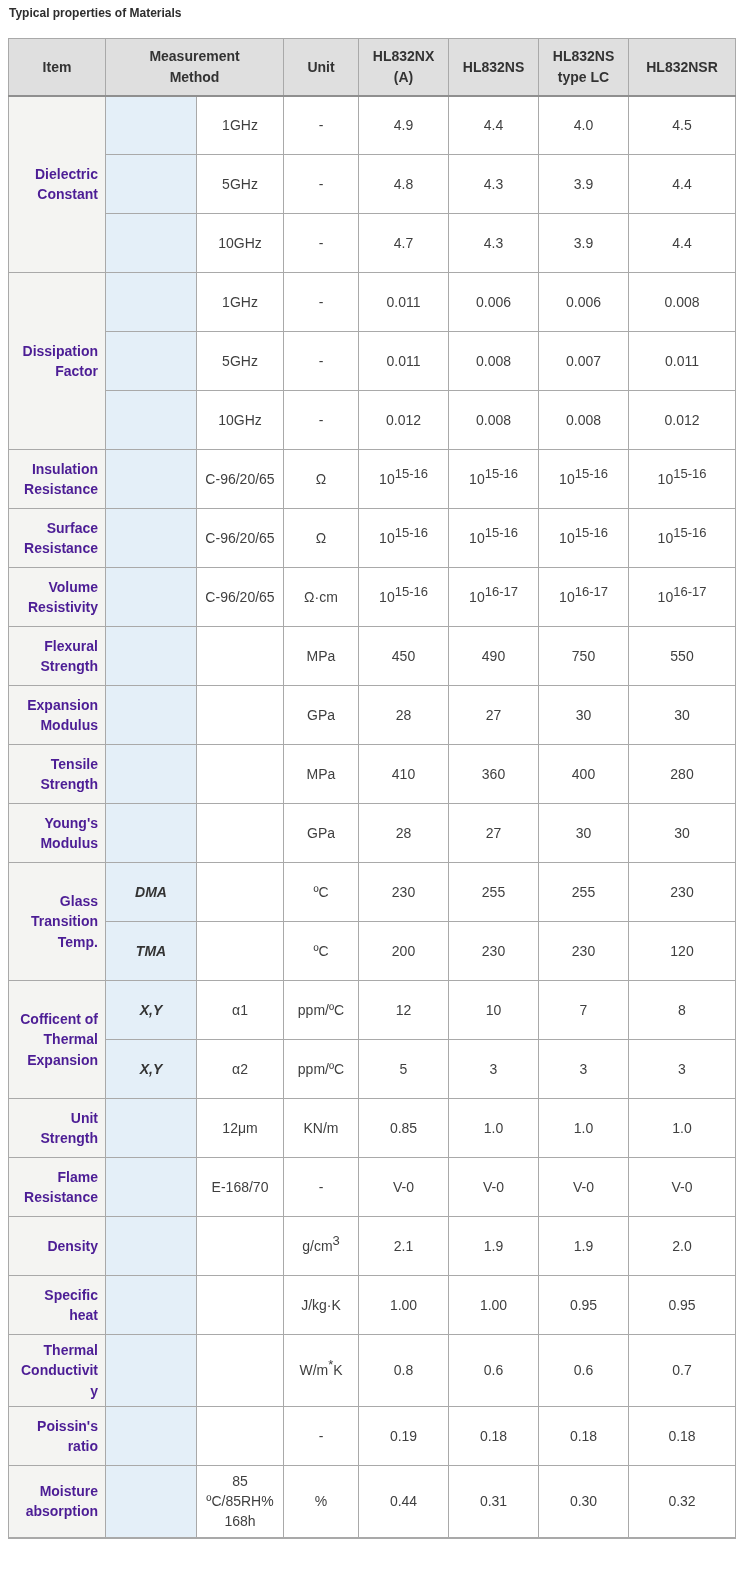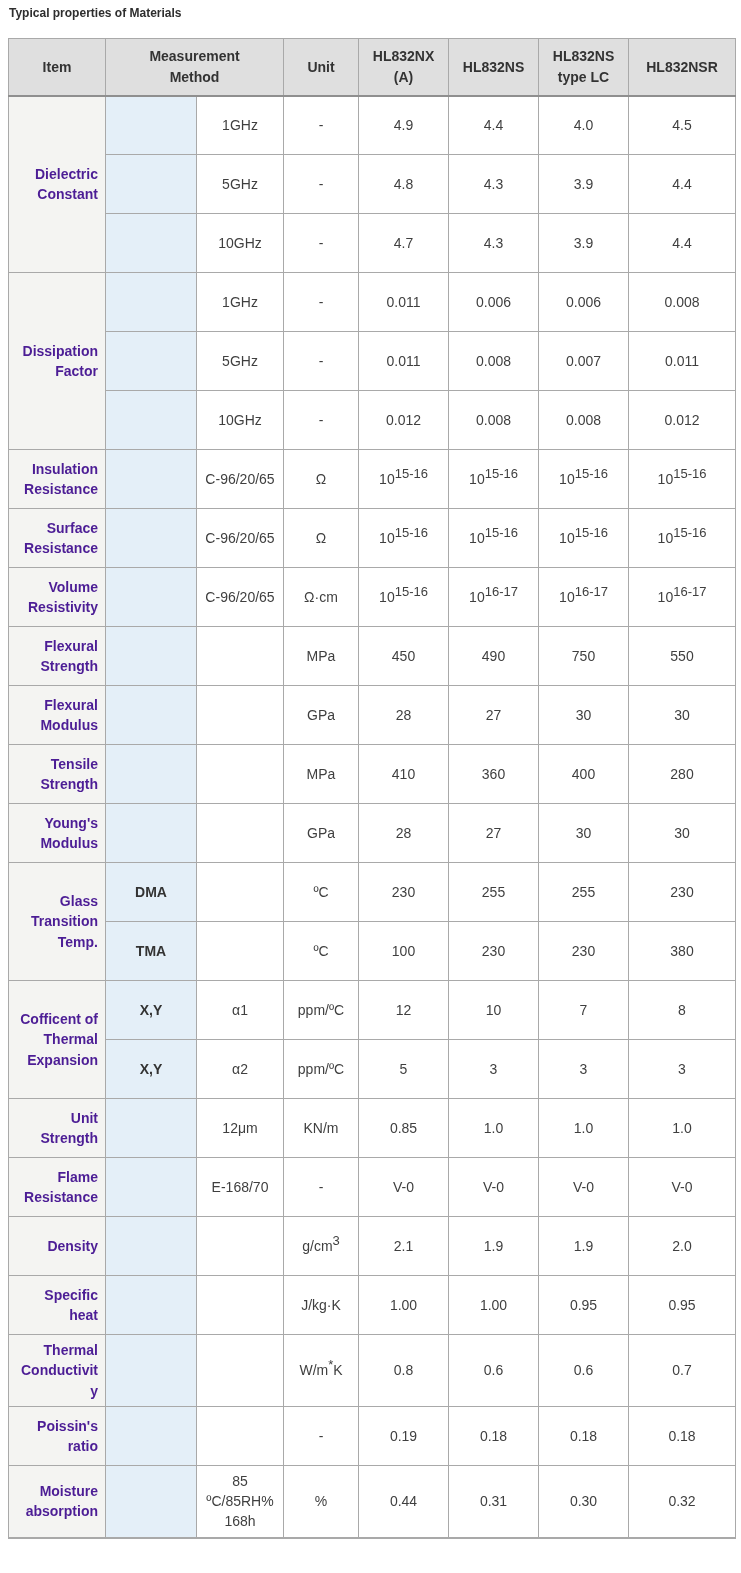--- a/index.html
+++ b/index.html
@@ -62,20 +62,21 @@
   table.props td.item {
     background: var(--item-bg);
     text-align: right;
     font-weight: 700;
     color: #4c1d95;
   }
   table.props td.ma {
     background: var(--accent-blue);
     font-weight: 700;
     color: #333333;
+    font-style: italic;
   }
   table.props tbody tr:last-child td { border-bottom-width: 2px; }
   sup { font-size: 13px; line-height: 0; }
 </style>
 </head>
 <body>
 
 <div class="wrap">
   <h1 class="title">Typical properties of Materials</h1>
 
@@ -192,21 +193,21 @@
           <td class="item" rowspan="1">Flexural Strength</td>
           <td class="ma"></td>
           <td class="mb"></td>
           <td class="unit">MPa</td>
           <td class="val">450</td>
           <td class="val">490</td>
           <td class="val">750</td>
           <td class="val">550</td>
         </tr>
         <tr>
-          <td class="item" rowspan="1">Flexural Modulus</td>
+          <td class="item" rowspan="1">Expansion Modulus</td>
           <td class="ma"></td>
           <td class="mb"></td>
           <td class="unit">GPa</td>
           <td class="val">28</td>
           <td class="val">27</td>
           <td class="val">30</td>
           <td class="val">30</td>
         </tr>
         <tr>
           <td class="item" rowspan="1">Tensile Strength</td>
@@ -235,24 +236,24 @@
           <td class="unit">ºC</td>
           <td class="val">230</td>
           <td class="val">255</td>
           <td class="val">255</td>
           <td class="val">230</td>
         </tr>
         <tr>
           <td class="ma">TMA</td>
           <td class="mb"></td>
           <td class="unit">ºC</td>
-          <td class="val">100</td>
+          <td class="val">200</td>
           <td class="val">230</td>
           <td class="val">230</td>
-          <td class="val">380</td>
+          <td class="val">120</td>
         </tr>
         <tr>
           <td class="item" rowspan="2">Cofficent of Thermal Expansion</td>
           <td class="ma">X,Y</td>
           <td class="mb">α1</td>
           <td class="unit">ppm/ºC</td>
           <td class="val">12</td>
           <td class="val">10</td>
           <td class="val">7</td>
           <td class="val">8</td>

